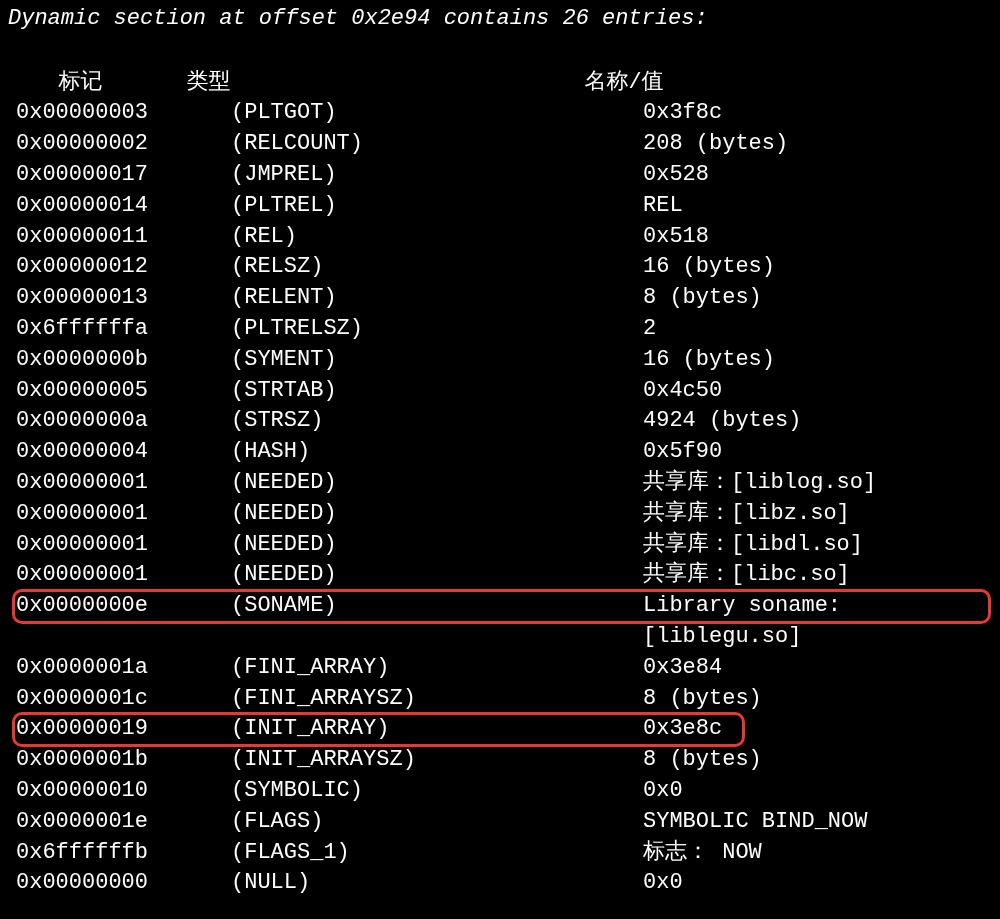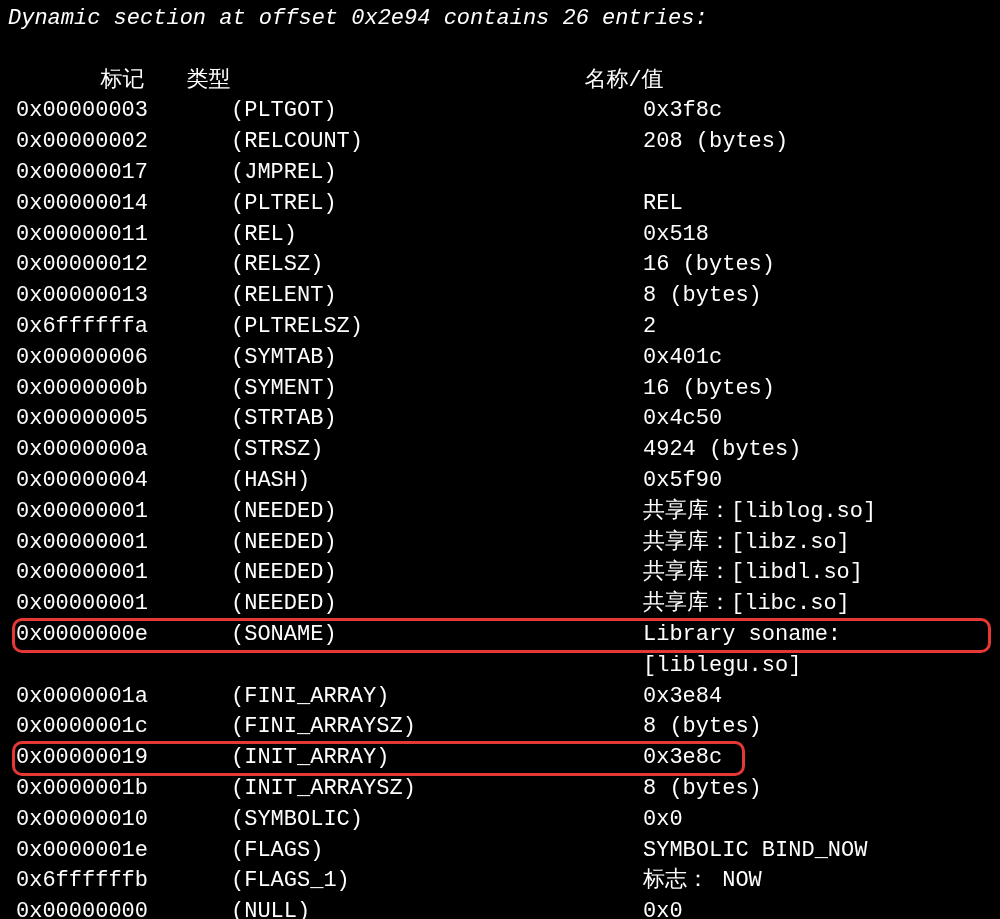--- a/index.html
+++ b/index.html
@@ -58,25 +58,25 @@
     .highlight-2 {
       left: 4px;
       width: 733px;
       height: 35px;
       top: -2px;
     }
     .hdr-tag {
       display: inline-block;
       padding-left: 24px;
       width: 152px;
-      text-align: center;
     }
     .hdr-type {
       display: inline-block;
       width: 390px;
+      font-family: Liberation Serif, serif;
     }
     .hdr-value {
       display: inline-block;
       margin-left: 8px;
     }
   </style>
 </head>
 <body>
 
 <div class="title-line">Dynamic section at offset 0x2e94 contains 26 entries:</div>
@@ -92,20 +92,21 @@
       <span class="value-col">0x3f8c</span>
     </div>
     <div class="entry-row">
       <span class="tag-col">0x00000002</span>
       <span class="type-col">(RELCOUNT)</span>
       <span class="value-col">208 (bytes)</span>
     </div>
     <div class="entry-row">
       <span class="tag-col">0x00000017</span>
       <span class="type-col">(JMPREL)</span>
+      <span class="value-col">0x528</span>
     </div>
     <div class="entry-row">
       <span class="tag-col">0x00000014</span>
       <span class="type-col">(PLTREL)</span>
       <span class="value-col">REL</span>
     </div>
     <div class="entry-row">
       <span class="tag-col">0x00000011</span>
       <span class="type-col">(REL)</span>
       <span class="value-col">0x518</span>
@@ -117,25 +118,20 @@
     </div>
     <div class="entry-row">
       <span class="tag-col">0x00000013</span>
       <span class="type-col">(RELENT)</span>
       <span class="value-col">8 (bytes)</span>
     </div>
     <div class="entry-row">
       <span class="tag-col">0x6ffffffa</span>
       <span class="type-col">(PLTRELSZ)</span>
       <span class="value-col">2</span>
-    </div>
-    <div class="entry-row">
-      <span class="tag-col">0x00000006</span>
-      <span class="type-col">(SYMTAB)</span>
-      <span class="value-col">0x401c</span>
     </div>
     <div class="entry-row">
       <span class="tag-col">0x0000000b</span>
       <span class="type-col">(SYMENT)</span>
       <span class="value-col">16 (bytes)</span>
     </div>
     <div class="entry-row">
       <span class="tag-col">0x00000005</span>
       <span class="type-col">(STRTAB)</span>
       <span class="value-col">0x4c50</span>

